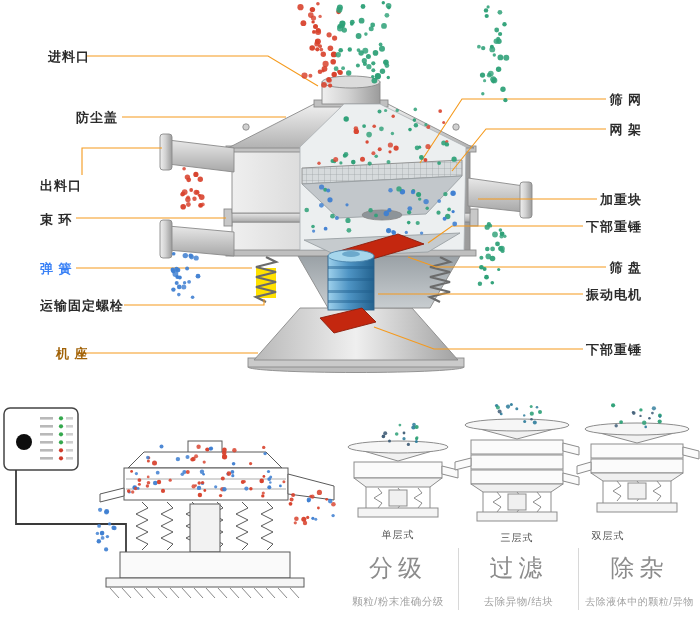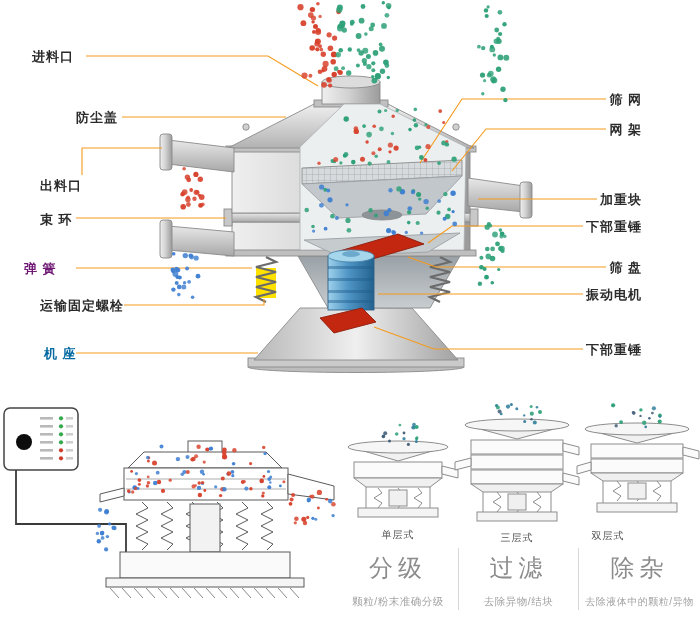--- a/index.html
+++ b/index.html
@@ -669,27 +669,27 @@
         <circle cx="660.0" cy="416.6" r="1.2" fill="#2f7d9b" fill-opacity="0.99"></circle>
         <circle cx="653.9" cy="408.3" r="2.1" fill="#2f7d9b" fill-opacity="0.82"></circle>
         <circle cx="659.7" cy="421.6" r="2.1" fill="#2fa178" fill-opacity="0.95"></circle>
         <circle cx="645.7" cy="426.9" r="1.3" fill="#2f7d9b" fill-opacity="0.93"></circle>
         <circle cx="644.2" cy="422.8" r="2.2" fill="#2fa178" fill-opacity="0.87"></circle>
         <circle cx="649.4" cy="418.3" r="1.3" fill="#44617a" fill-opacity="0.96"></circle>
         <circle cx="613.1" cy="405.3" r="2.1" fill="#2fa178" fill-opacity="0.98"></circle>
       </g>
 </svg>
 
-<div class="part-label" style="left: 32px; top: 48px; color: rgb(43, 43, 43);">进料口</div>
+<div class="part-label" style="left: 48px; top: 48px; color: rgb(43, 43, 43);">进料口</div>
 <div class="part-label" style="left: 76px; top: 109px; color: rgb(43, 43, 43);">防尘盖</div>
 <div class="part-label" style="left: 40px; top: 177px; color: rgb(43, 43, 43); text-align: right;">出料口</div>
 <div class="part-label" style="left: 40px; top: 211px; color: rgb(43, 43, 43);">束 环</div>
-<div class="part-label" style="left: 24px; top: 260px; color: #701a75;">弹 簧</div>
+<div class="part-label" style="left: 40px; top: 260px; color: #3b82f6;">弹 簧</div>
 <div class="part-label" style="left: 40px; top: 297px; color: rgb(43, 43, 43);">运输固定螺栓</div>
-<div class="part-label" style="left: 44px; top: 345px; color: #0369a1;">机 座</div>
+<div class="part-label" style="left: 56px; top: 345px; color: #a16207;">机 座</div>
 
 <div class="part-label right" style="right: 58px; top: 91px; color: rgb(43, 43, 43);">筛 网</div>
 <div class="part-label right" style="right: 58px; top: 121px; color: rgb(43, 43, 43);">网 架</div>
 <div class="part-label right" style="right: 58px; top: 191px; color: rgb(43, 43, 43);">加重块</div>
 <div class="part-label right" style="right: 58px; top: 218px; color: rgb(43, 43, 43);">下部重锤</div>
 <div class="part-label right" style="right: 58px; top: 259px; color: rgb(43, 43, 43); margin-left: 12px;">筛 盘</div>
 <div class="part-label right" style="right: 58px; top: 286px; color: rgb(43, 43, 43);">振动电机</div>
 <div class="part-label right" style="right: 58px; top: 341px; color: rgb(43, 43, 43);">下部重锤</div>
 
 <div class="variant-label" style="left:340px;top:528px">单层式</div>

